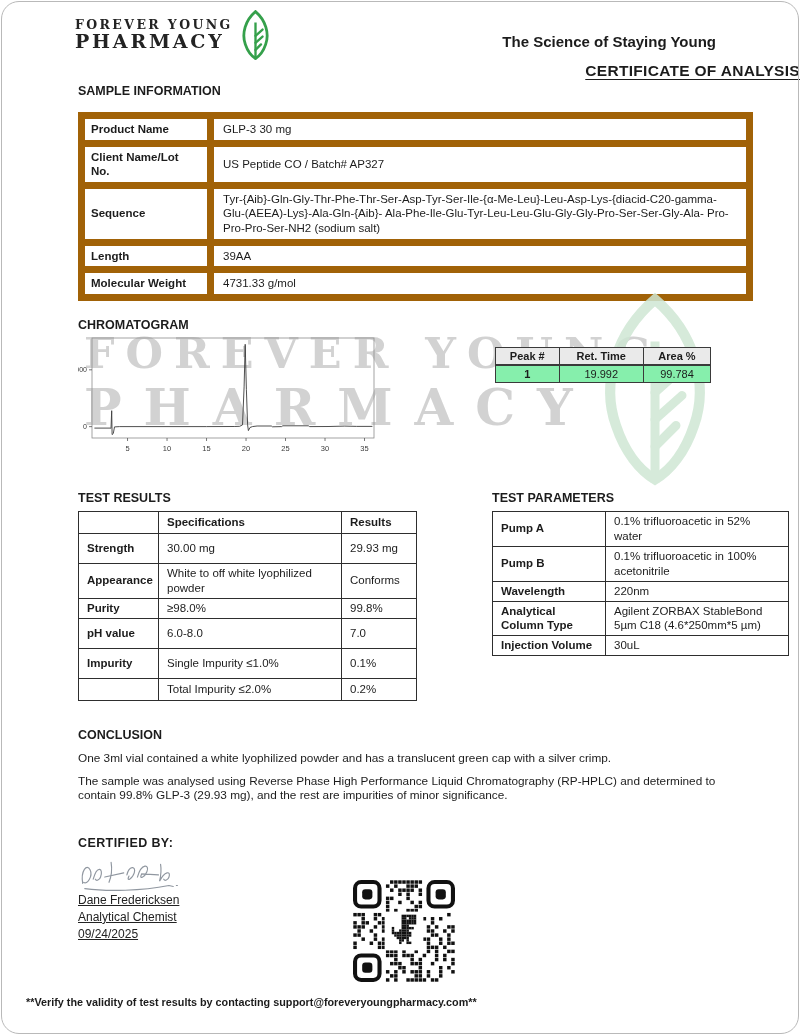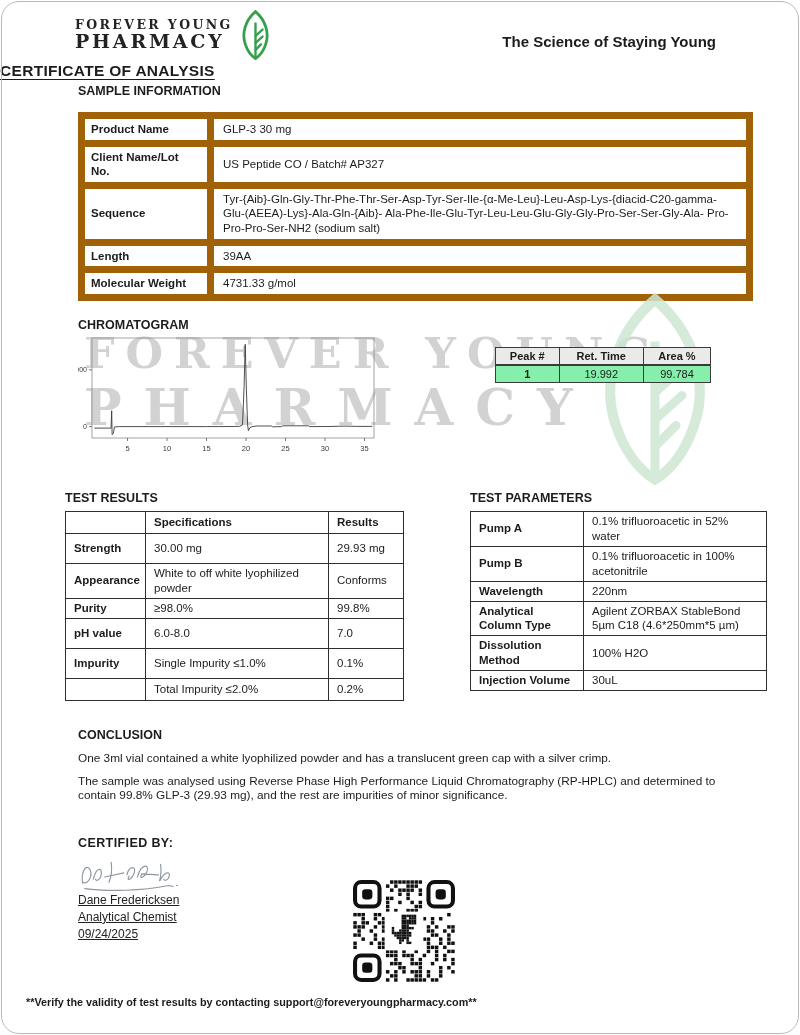--- a/index.html
+++ b/index.html
@@ -10,21 +10,21 @@
   .page-border{position:absolute;inset:1px;border:1.5px solid #b9b9b9;border-radius:18px;pointer-events:none;z-index:50;}
 
   
   .header{position:relative;height:56px;}
   .logo{position:absolute;left:75px;top:10px;display:flex;align-items:center;gap:6px;}
   .logo-text{font-family:"DejaVu Serif",serif;font-weight:bold;color:#232323;line-height:1.1;}
   .logo-line1{font-size:12.5px;letter-spacing:2.4px;}
   .logo-line2{font-size:19px;letter-spacing:2.8px;}
   .tagline{position:absolute;right:84px;top:33px;font-size:15px;font-weight:bold;}
 
-  .title{margin:6px 0 0 0;text-align:left;font-size:15.5px;font-weight:bold;
+  .title{margin:6px 0 0 0;text-align:right;font-size:15.5px;font-weight:bold;
          text-decoration:underline;text-underline-offset:3px;letter-spacing:.3px;}
 
   .sec{margin:4px 0 0 78px;font-size:12.5px;font-weight:bold;}
 
   
   table{border-collapse:collapse;}
   .info-table{margin:14px 0 0 78px;width:675px;font-size:11.5px;table-layout:fixed;}
   .info-table td{border:7px solid #a16207;padding:3px 9px;vertical-align:middle;line-height:1.27;}
   .info-table td.lbl{width:107px;font-weight:bold;padding-left:6px;}
 
@@ -35,21 +35,21 @@
            font-weight:bold;color:#aeaeae;opacity:.55;line-height:1;white-space:nowrap;}
   .wm-text .l1{font-size:43px;letter-spacing:11px;}
   .wm-text .l2{font-size:50px;letter-spacing:22px;margin-top:8px;}
   .wm-leaf{position:absolute;left:517px;top:-40px;z-index:1;opacity:.85;}
   #chrom-svg{position:absolute;left:0;top:2px;z-index:2;}
   .peak-table{position:absolute;left:417px;top:15px;z-index:3;width:216px;font-size:11px;background:#86efac;}
   .peak-table td{border:1px solid #3a3a3a;text-align:center;padding:2px 4px;}
   .peak-table tr.hd td{font-weight:bold;background:#eaeaea;border-bottom-width:2px;}
 
   
-  .two-col{display:flex;margin:7px 47px 0 78px;gap:27px;justify-content:center;}
+  .two-col{display:flex;margin:7px 47px 0 78px;gap:36px;}
   .col-left{width:338px;}
   .col-right{width:296px;padding-left:40px;}
   .two-col .sec{margin:0 0 6px 0;}
   .res-table,.par-table{width:100%;font-size:11.5px;table-layout:fixed;}
   .res-table td,.par-table td{border:1.5px solid #2e2e2e;padding:2px 8px;vertical-align:middle;line-height:1.3;}
   .res-table td.lbl,.par-table td.lbl{font-weight:bold;}
   .res-table td.hd{font-weight:bold;}
   .res-table col.c1{width:80px;}.res-table col.c2{width:183px;}.res-table col.c3{width:75px;}
   .par-table col.c1{width:113px;}.par-table col.c2{width:183px;}
 
@@ -230,24 +230,20 @@
             <td class="lbl">Pump B</td>
             <td>0.1% trifluoroacetic in 100% acetonitrile</td>
           </tr>
       <tr style="height:20px">
             <td class="lbl">Wavelength</td>
             <td>220nm</td>
           </tr>
       <tr style="height:32px">
             <td class="lbl">Analytical Column Type</td>
             <td>Agilent ZORBAX StableBond 5µm C18 (4.6*250mm*5 µm)</td>
-          </tr>
-      <tr style="height:30px">
-            <td class="lbl">Dissolution Method</td>
-            <td>100% H2O</td>
           </tr>
       <tr style="height:20px">
             <td class="lbl">Injection Volume</td>
             <td>30uL</td>
           </tr>
     </tbody>
       </table>
   </div>
 </div>
 

